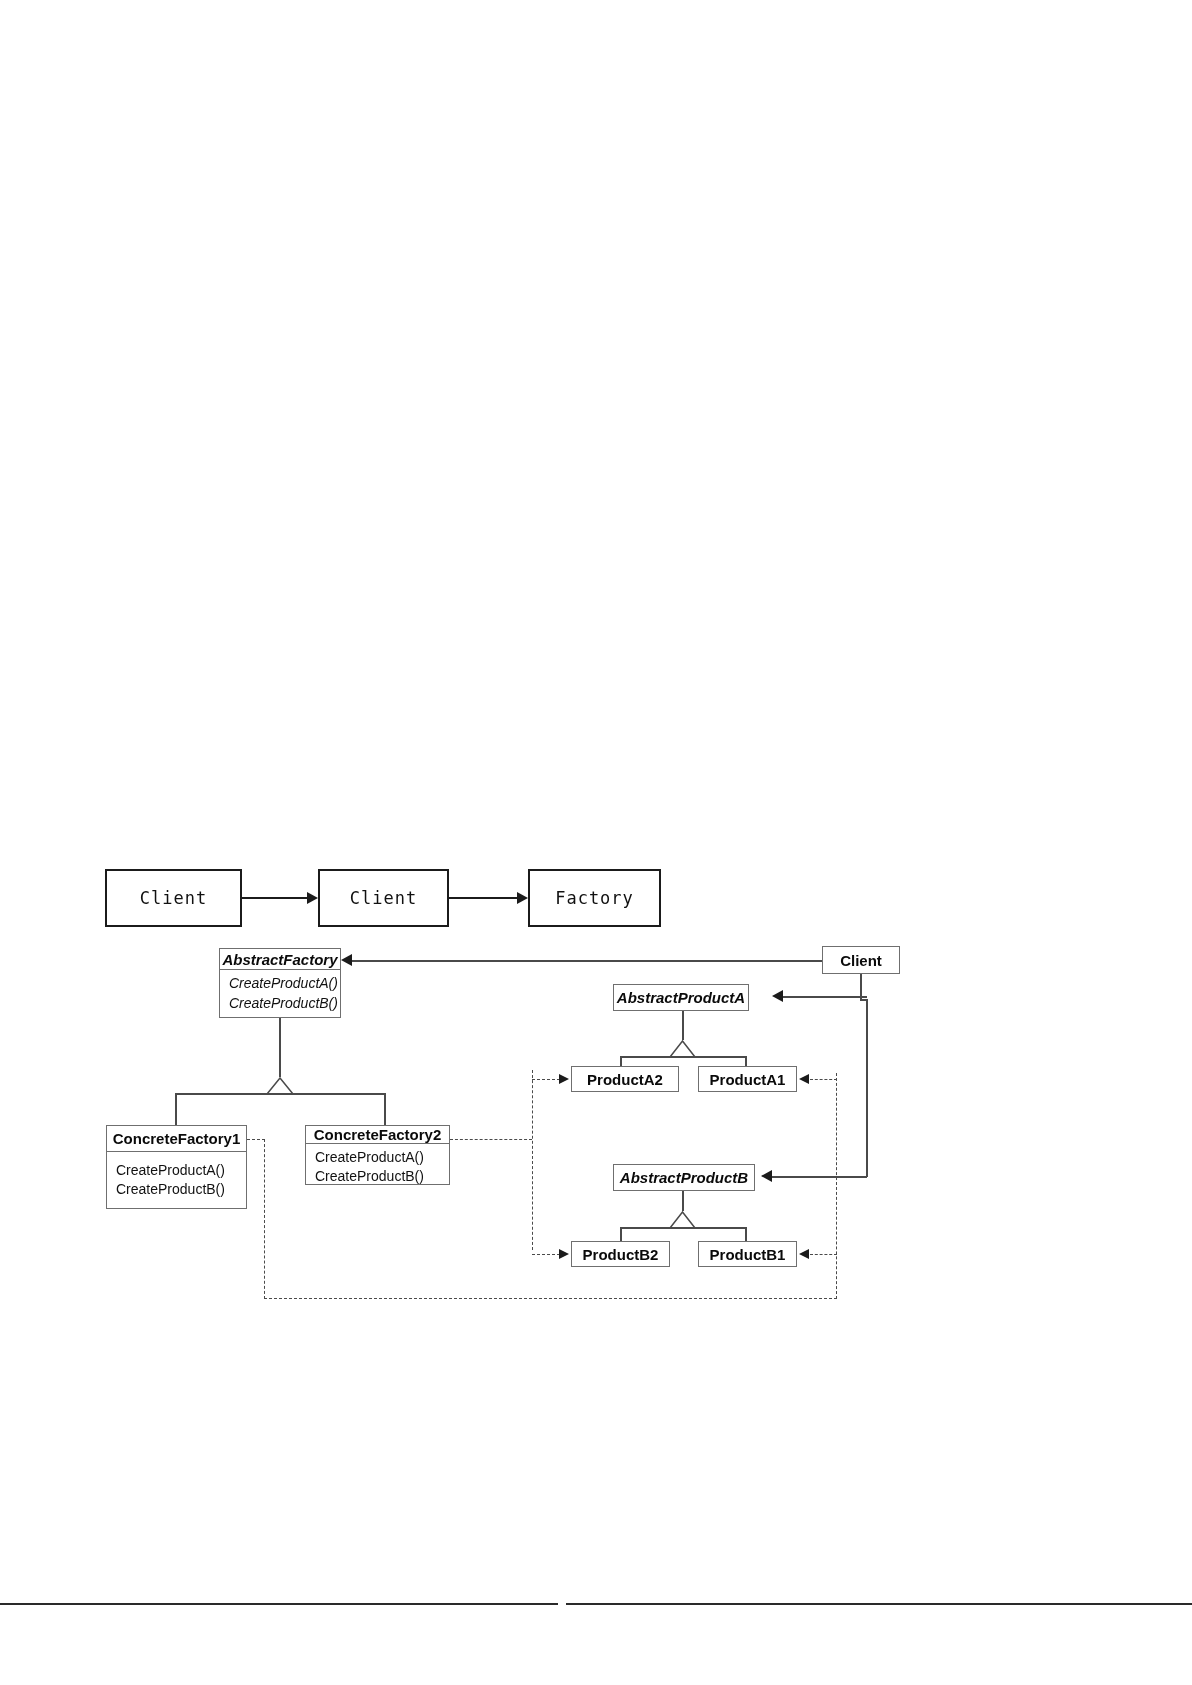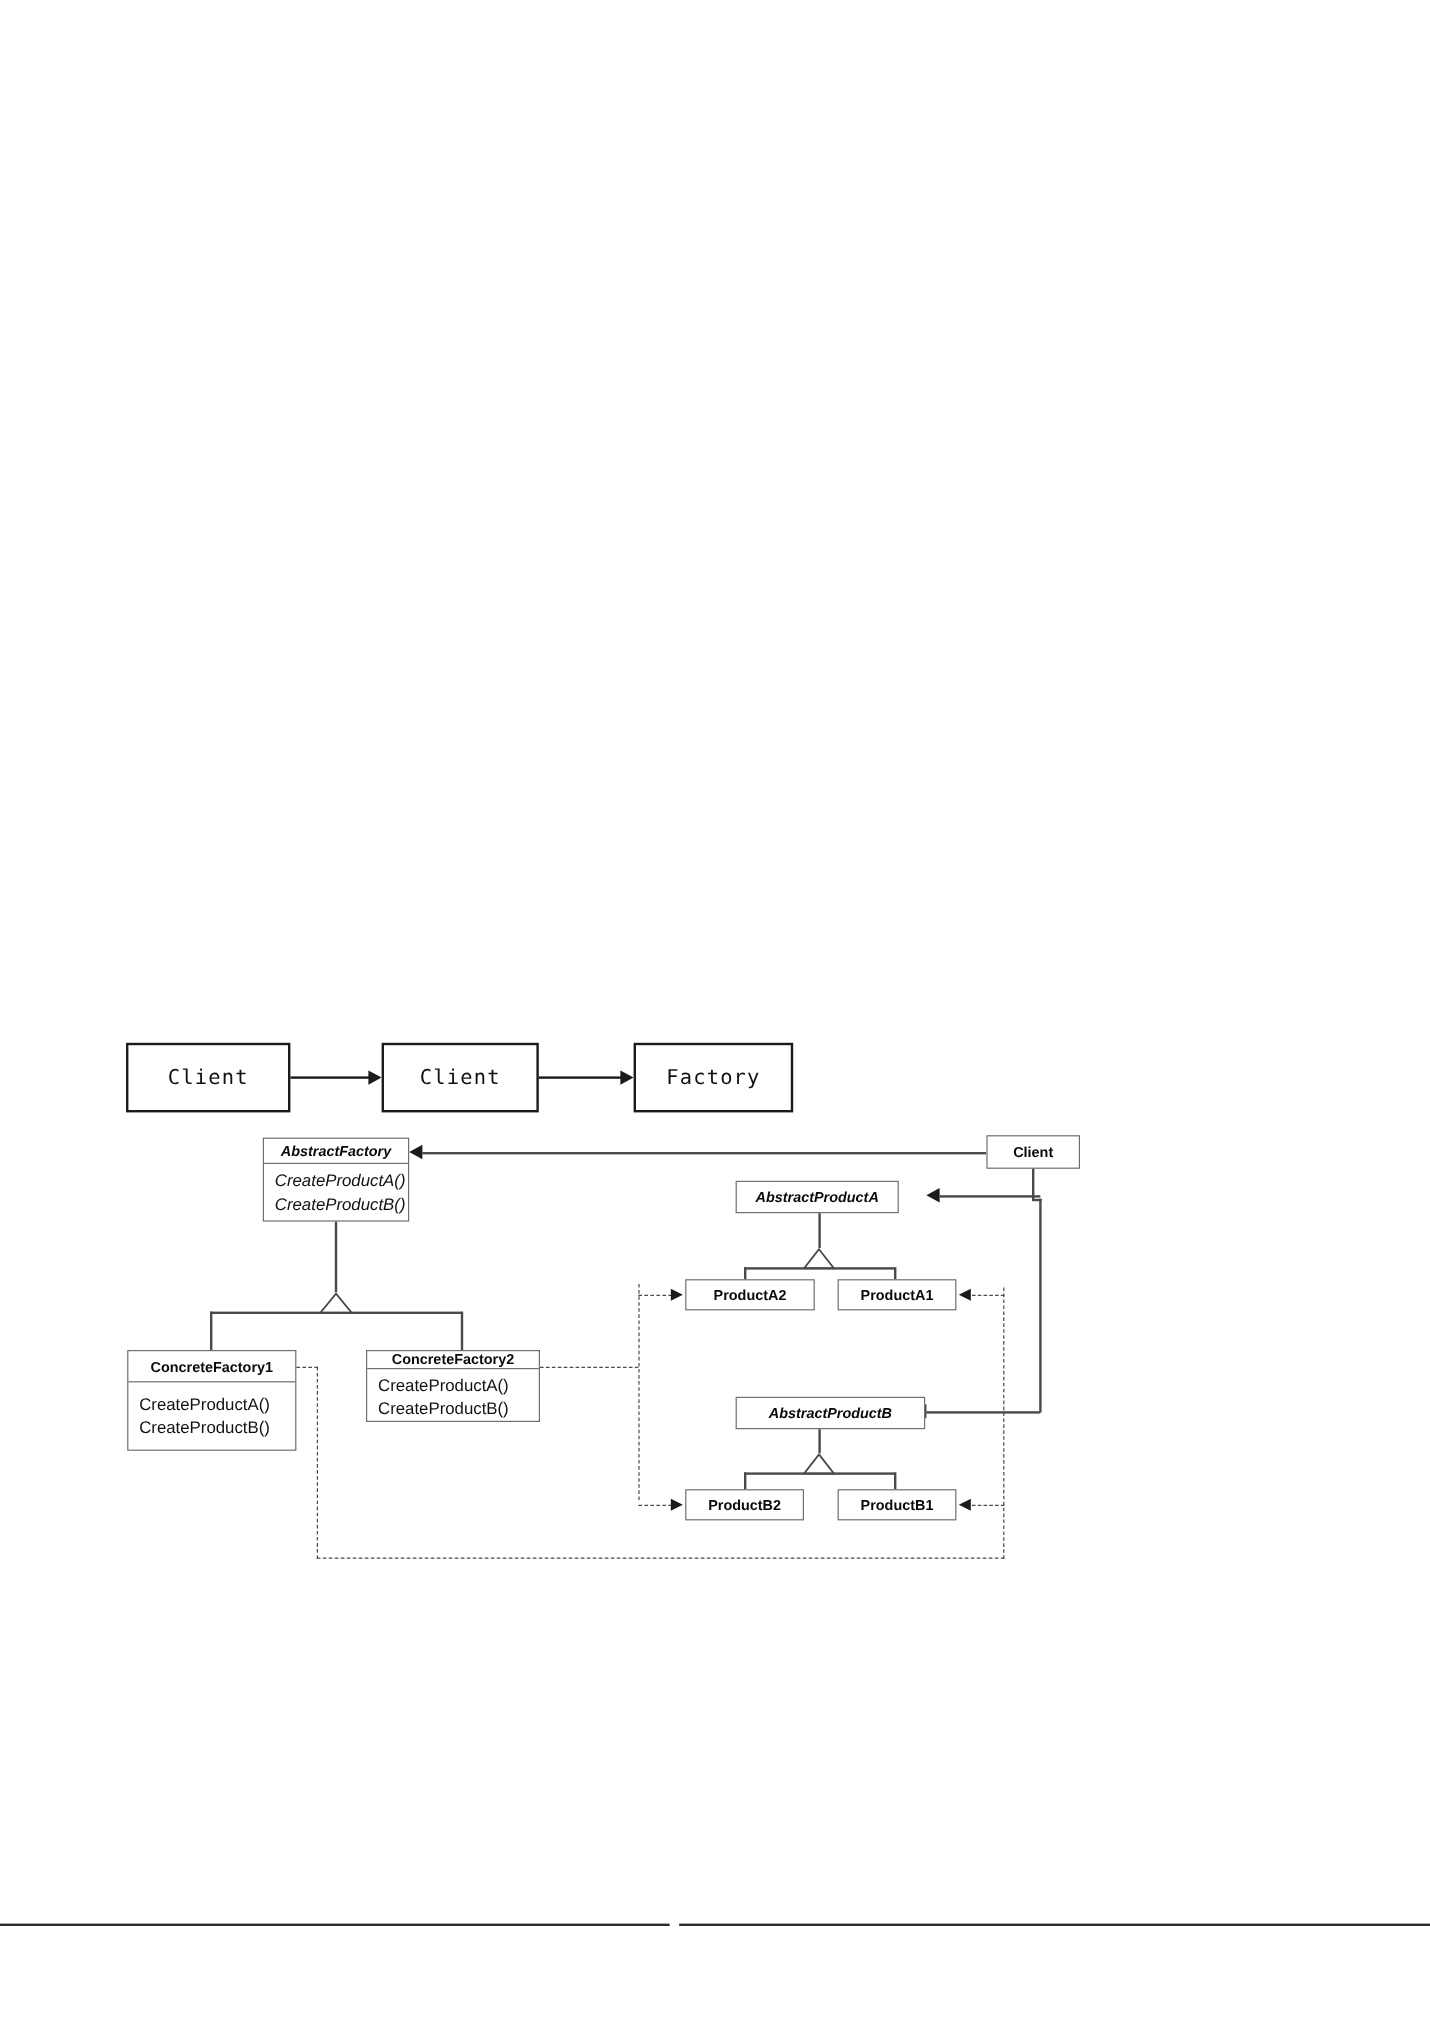--- a/index.html
+++ b/index.html
@@ -36,21 +36,21 @@
     border: 1.5px solid #6f6f6f;
     background: #ffffff;
     display: flex;
     flex-direction: column;
   }
   .umlbox .name {
     border-bottom: 1.5px solid #6f6f6f;
     display: flex;
     align-items: center;
     justify-content: center;
-    font-size: 12px;
+    font-size: 15px;
     color: #0a0a0a;
     padding: 0 8px;
   }
   .umlbox.noops .name {
     border-bottom: none;
     height: 100%;
   }
   .umlbox .ops {
     flex: 1;
     padding: 4px 9px 5px 9px;
@@ -198,21 +198,21 @@
 <div class="abs vline" style="left:745px; top:1056px; height:11px;"></div>
 
 <div class="abs umlbox noops" style="left:571px; top:1066px; width:108px; height:26px;">
   <div class="name b">ProductA2</div>
 </div>
 
 <div class="abs umlbox noops" style="left:698px; top:1066px; width:99px; height:26px;">
   <div class="name b">ProductA1</div>
 </div>
 
-<div class="abs umlbox noops" style="left:613px; top:1164px; width:158px; height:27px;">
+<div class="abs umlbox noops" style="left:613px; top:1164px; width:142px; height:27px;">
   <div class="name bi">AbstractProductB</div>
 </div>
 
 <div class="abs vline" style="left:682px; top:1191px; height:20px;"></div>
 <svg class="abs gen-tri" style="left:669px; top:1211px;" width="27" height="18" viewBox="0 0 27 18">
   <polygon points="13.5,1 26,17 1,17" fill="#ffffff" stroke="#4a4a4a" stroke-width="1.5"></polygon>
 </svg>
 <div class="abs hline" style="left:620px; top:1227px; width:126px;"></div>
 <div class="abs vline" style="left:620px; top:1227px; height:15px;"></div>
 <div class="abs vline" style="left:745px; top:1227px; height:15px;"></div>

